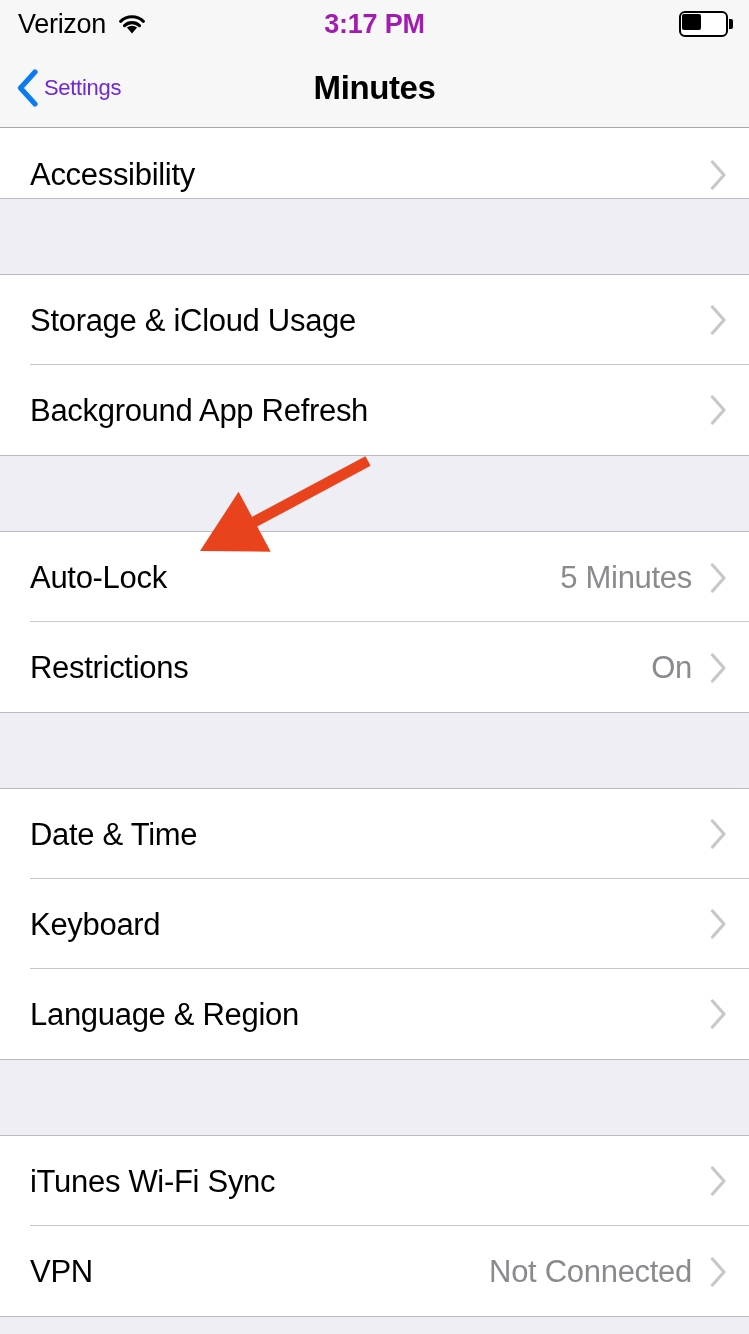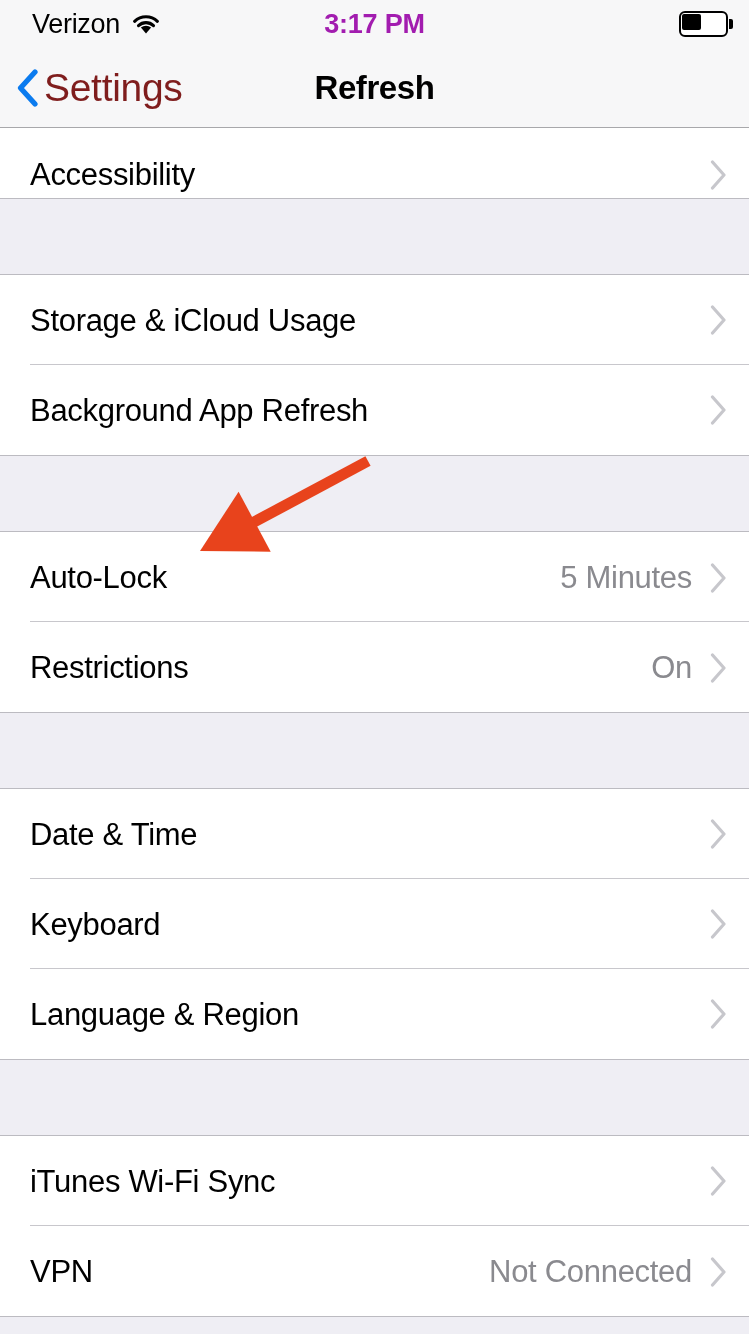--- a/index.html
+++ b/index.html
@@ -17,21 +17,21 @@
     background:#EFEEF4;
     overflow:hidden;
   }
 
   
   #status-bar {
     position:relative;
     height:48px;
     background:#F7F7F8;
     display:flex; align-items:center;
-    padding:0 16px 0 32px;
+    padding:0 16px 0 18px;
   }
   .sb-left { display:flex; align-items:center; gap:11px; }
   .sb-carrier {
     font-size:27px; color:#000; letter-spacing:-0.3px;
     line-height:1;
   }
   .wifi-icon { display:block; width:30px; height:23px; }
   .sb-center {
     position:absolute; left:0; right:0; top:0; bottom:0;
     display:flex; align-items:center; justify-content:center;
@@ -70,21 +70,21 @@
     border-bottom:1px solid #A8A8AB;
     display:flex; align-items:center;
   }
   #back-button {
     display:flex; align-items:center;
     padding-left:16px; gap:6px;
     cursor:pointer; position:relative; z-index:2;
   }
   .chev-back { display:block; width:22px; height:38px; }
   .back-label {
-    font-size:39px; color:#7f1d1d; letter-spacing:-0.3px;
+    font-size:22px; color:#6d28d9; letter-spacing:-0.3px;
     line-height:1;
   }
   #nav-title-wrap {
     position:absolute; left:0; right:0; top:0; bottom:0;
     display:flex; align-items:center; justify-content:center;
     pointer-events:none;
   }
   #nav-title {
     font-size:33px; font-weight:700; color:#000;
     letter-spacing:-0.4px; line-height:1;
@@ -167,21 +167,21 @@
   <div id="nav-bar">
     <div id="back-button">
       <span>
         <svg class="chev-back" viewBox="0 0 22 38" aria-hidden="true">
           <path d="M19 3 L4.5 19 L19 35" stroke="#0B7BEF" stroke-width="5.2" fill="none" stroke-linecap="round" stroke-linejoin="round"></path>
         </svg>
       </span>
       <span class="back-label">Settings</span>
     </div>
     <div id="nav-title-wrap">
-      <span id="nav-title">Refresh</span>
+      <span id="nav-title">Minutes</span>
     </div>
   </div>
 
   <div id="table">
       <div class="section sec-bottom-border">
         <div class="row partial">
           <span class="label">Accessibility</span>
           <span class="right">
             <span>
               <svg class="chev-row" viewBox="0 0 17 30">

